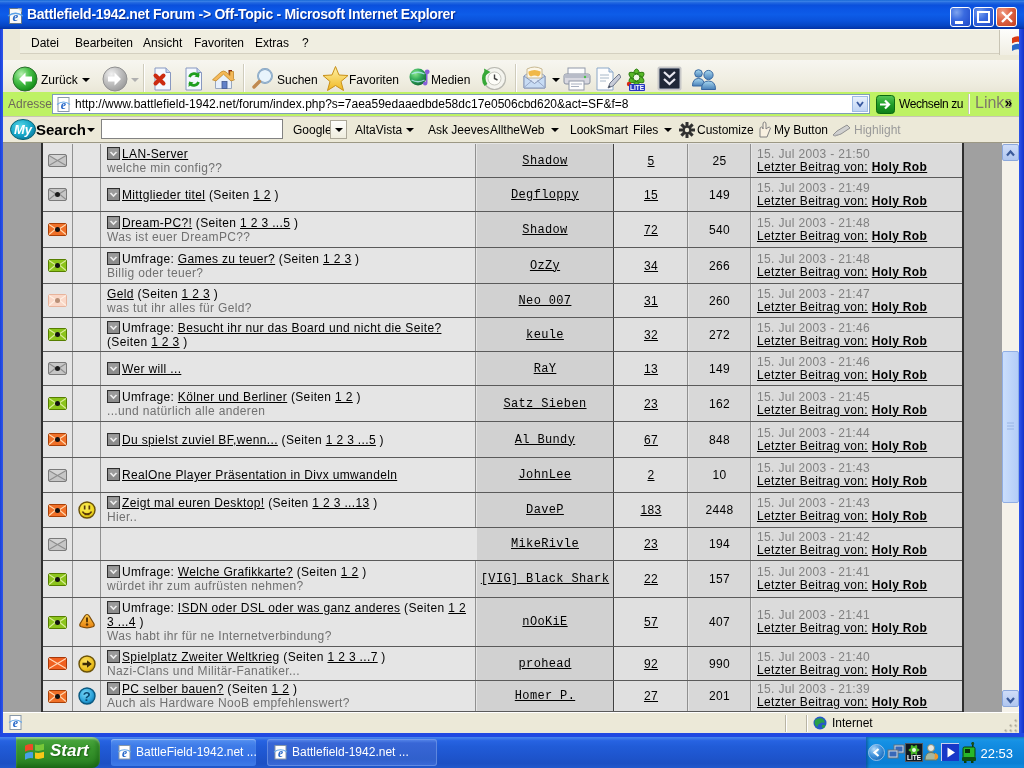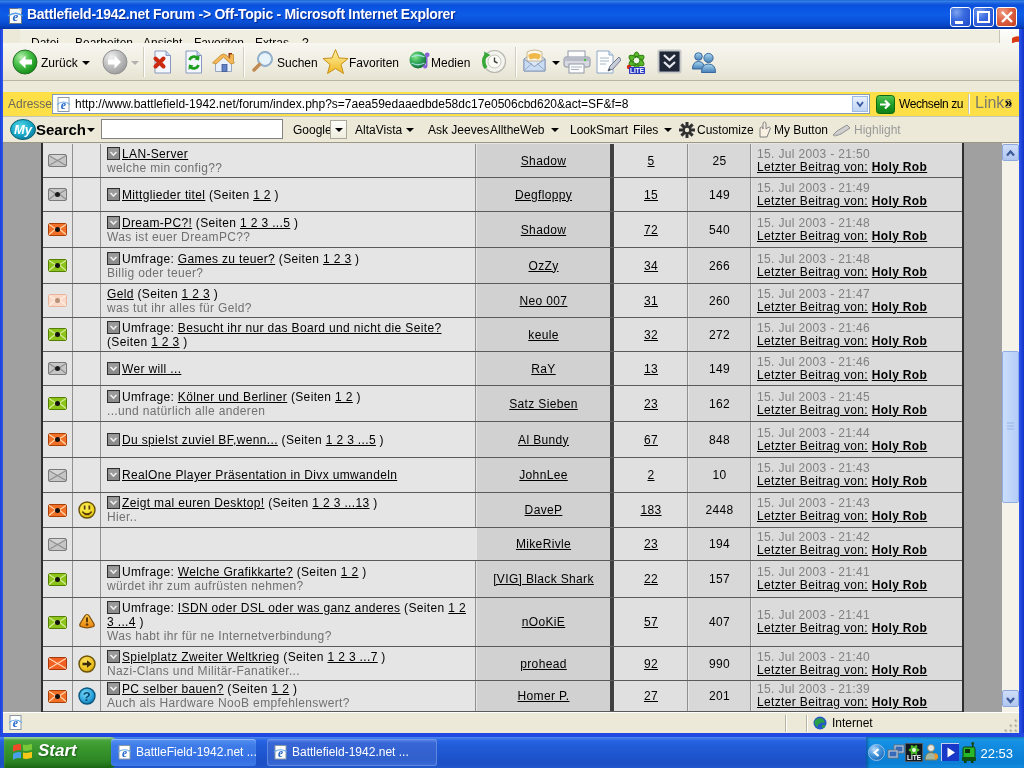--- a/index.html
+++ b/index.html
@@ -18,47 +18,47 @@
 #btnmax { left:973px; background:radial-gradient(circle at 30% 25%,#7FA4EE 0%,#3A6BE0 40%,#1E48C8 100%); }
 #btnclose { left:996px; background:radial-gradient(circle at 30% 25%,#F0A088 0%,#E06748 40%,#C23E1E 100%); }
 .winbtn svg { position:absolute; left:0; top:0; }
 
 
 #menubar { left:0; top:29px; width:1024px; height:25px; background:#F0EEE1; border-top:1px solid #FDFDFB; border-bottom:1px solid #D4D0C0;margin-left:20px; }
 #menubar .mi { position:absolute; top:6px; font-size:12px; color:#000; }
 #flagbox { position:absolute; right:5px; top:0px; width:40px; height:25px; background:linear-gradient(180deg,#FDFDFB,#F0EEE3); border-left:1px solid #C8C4B4; }
 
 
-#toolbar { left:0; top:43px; width:1024px; height:38px; background:linear-gradient(180deg,#F7F6F0 0%,#EFEDE0 60%,#E6E3D2 100%); border-bottom:1px solid #B9B5A5; }
+#toolbar { left:0; top:60px; width:1024px; height:38px; background:linear-gradient(180deg,#F7F6F0 0%,#EFEDE0 60%,#E6E3D2 100%); border-bottom:1px solid #B9B5A5; }
 .tbtxt { position:absolute; top:13px; font-size:12px; color:#000; }
 .tsep { position:absolute; top:4px; width:2px; height:30px; border-left:1px solid #CFCCBC; border-right:1px solid #FFFFFF; }
 
 
-#addrbar { left:0; top:92px; width:1024px; height:25px; background:#fde047; border-bottom:1px solid #C9C5B5; }
+#addrbar { left:0; top:92px; width:1024px; height:25px; background:#bef264; border-bottom:1px solid #C9C5B5; }
 #addrlabel { position:absolute; left:8px; top:5px; font-size:12px; color:#6E6A5A; }
 #urlbox { position:absolute; left:52px; top:2px; width:818px; height:20px; background:#fff; border:1px solid #7F9DB9; }
 #urltext { position:absolute; left:22px; top:2px; font-size:12px; color:#000; white-space:nowrap; }
 #urldrop { position:absolute; right:1px; top:1px; width:16px; height:16px; background:linear-gradient(180deg,#E8F0FC,#C0D4F4); border:1px solid #9EBAE4; }
 
 
 #searchbar { left:0; top:117px; width:1024px; height:26px; background:#ECE9D8; border-bottom:1px solid #9C9884; }
 .sbtxt { position:absolute; top:6px; font-size:12px; color:#000; }
 #sinput { position:absolute; left:101px; top:2px; width:182px; height:20px; background:#fff; border:1px solid #828282; }
 
 
 #content { left:0; top:143px; width:1024px; height:569px; background:#A0A0A0; overflow:hidden; }
 #content .wborder-l { position:absolute; left:0; top:0; width:3px; height:569px; background:linear-gradient(90deg,#1940D8,#2E55EC); }
 #content .wborder-r { position:absolute; left:1019px; top:0; width:5px; height:569px; background:linear-gradient(90deg,#2E55EC,#1032C8); }
 #ftable { position:absolute; left:41px; top:0px; width:923px; height:569px; background:#E5E5E5; border-left:2px solid #2E2E2E; border-right:2px solid #2E2E2E; }
 .row { position:absolute; left:0; width:919px; border-bottom:1px solid #5A5A5A; }
 .cell { position:absolute; top:0; height:100%; display:flex; align-items:center; justify-content:center; font-size:12px; letter-spacing:0.35px; }
 .c1 { left:0; width:30px; background:#E5E5E5; border-right:1px solid #909090; }
 .c2 { left:31px; width:27px; background:#E5E5E5; border-right:1px solid #909090; }
 .c3 { left:59px; width:374px; background:#E5E5E5; border-right:1px solid #909090; justify-content:flex-start; }
-.c4 { left:434px; width:137px; background:#D1D1D1; border-right:4px solid #404040; }
+.c4 { left:434px; width:137px; background:#D1D1D1; border-right:1px solid #404040;font-family:Liberation Mono, monospace; }
 .c5 { left:572px; width:73px; background:#E0E0E0; border-right:1px solid #909090; }
 .c6 { left:646px; width:62px; background:#D8D8D8; border-right:1px solid #909090; }
 .c7 { left:709px; width:210px; background:#DBDBDB; justify-content:flex-start; }
 .tl { display:block; width:100%; padding-left:5px; line-height:14px; }
 .desc { color:#707070; }
 a.lk { color:#000000; }
 .gray { color:#808080; }
 .c7 .tl { padding-left:5px; line-height:13px; }
 u { text-decoration:underline; }
 
@@ -68,21 +68,21 @@
 #sbthumb { position:absolute; left:0; top:208px; width:17px; height:152px; background:linear-gradient(90deg,#CADEFC,#B4CDF8); border:1px solid #90AEE4; border-radius:2px; }
 
 
 #statusbar { left:0; top:712px; width:1024px; height:21px; background:#ECE9D8; border-top:1px solid #fff; }
 #statusbar .txt { position:absolute; top:3px; font-size:12px; color:#000; }
 #winborder-b { left:0; top:733px; width:1024px; height:4px; background:#2149E2; }
 
 
 #taskbar { left:0; top:737px; width:1024px; height:31px;
   background:linear-gradient(180deg,#4A87EE 0%,#3A75E8 6%,#2763E2 12%,#215CD8 30%,#1E55CE 60%,#1C50C4 85%,#2258CC 100%); }
-#startbtn { position:absolute; left:4px; top:0; width:114px; height:31px; border-radius:0 8px 8px 0;
+#startbtn { position:absolute; left:16px; top:0; width:84px; height:31px; border-radius:0 8px 8px 0;
   background:linear-gradient(180deg,#6EBE60 0%,#48A43C 10%,#3B9A30 30%,#2F8A26 70%,#277C1F 100%);
   box-shadow:inset 0 2px 2px rgba(255,255,255,.35), inset -3px -3px 5px rgba(0,60,0,.35);padding-left:20px; }
 #startbtn span { position:absolute; left:34px; top:4px; color:#fff; font-size:17px; font-weight:bold; font-style:italic; text-shadow:1px 1px 2px #1A5A14; }
 .taskbtn { position:absolute; top:2px; height:27px; border-radius:3px; color:#fff; font-size:12px; }
 #task1 { left:111px; width:145px; background:linear-gradient(180deg,#5591F2 0%,#3E7BE8 25%,#3570E4 80%,#3E7BE8 100%); box-shadow:inset 0 1px 1px rgba(255,255,255,.4); }
 #task2 { left:267px; width:170px; background:linear-gradient(180deg,#5A8AEC 0%,#3866D6 15%,#3060CC 75%,#3A6AD8 100%); box-shadow:inset 0 0 0 1px rgba(130,165,235,.55); }
 .taskbtn span { position:absolute; left:25px; top:6px; white-space:nowrap; overflow:hidden; }
 #tray { position:absolute; left:866px; top:0; width:158px; height:31px;
   background:linear-gradient(180deg,#25A5EE 0%,#1590E4 15%,#0E86DC 50%,#0A7FD4 85%,#1590E4 100%);
   box-shadow:inset 2px 1px 3px rgba(0,30,80,.4); }

